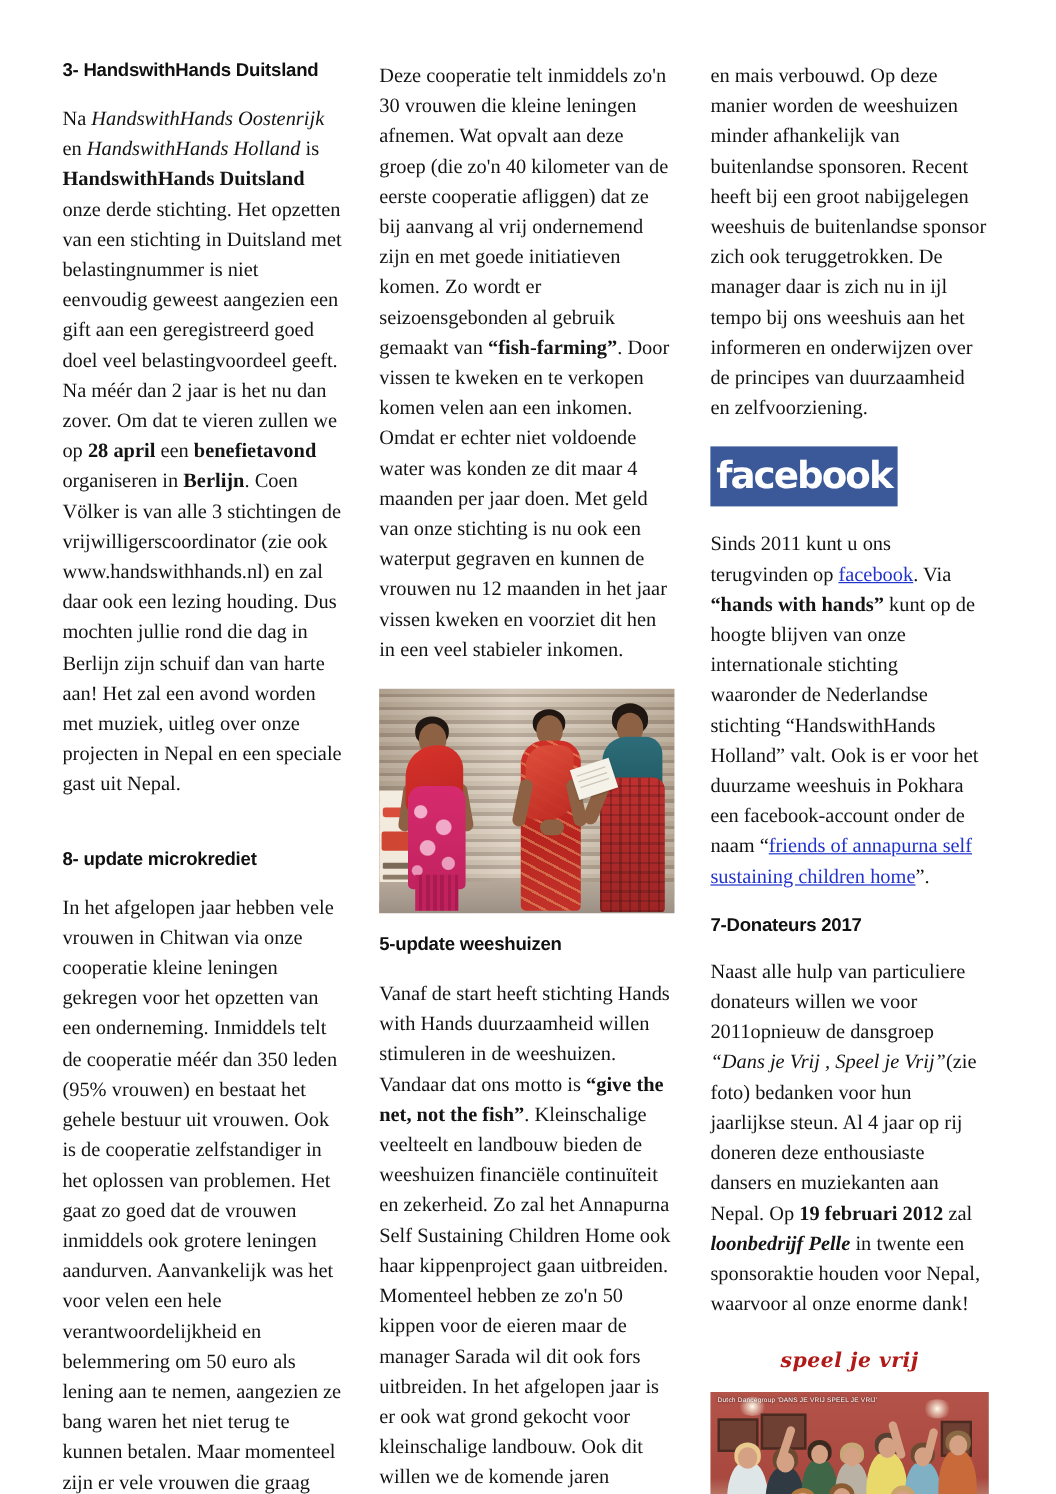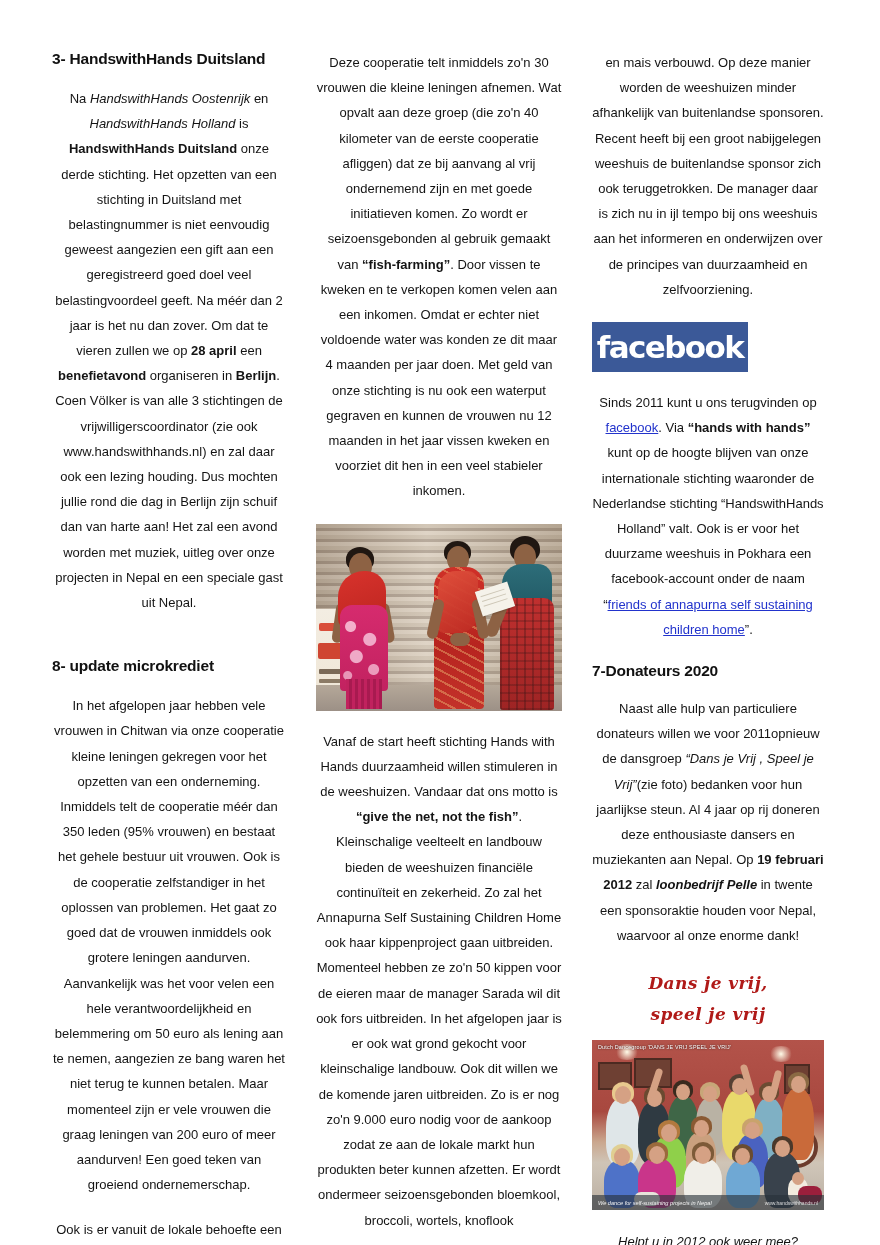--- a/index.html
+++ b/index.html
@@ -34,25 +34,26 @@
   h2.section-title {
     font-size: 15.5px;
     font-weight: bold;
     margin: 0 0 18px 0;
     letter-spacing: -0.2px;
     color: #111;
   }
   h2.section-title.tight { margin-bottom: 16px; }
 
   p.body {
-    font-size: 13px;
+    font-size: 17px;
     line-height: 25.2px;
     margin: 0 0 20px 0;
-    text-align: center;
+    text-align: left;
     color: #141414;
+    font-family: Liberation Serif, serif;
   }
   p.body:last-child { margin-bottom: 0; }
 
   .it { font-style: italic; }
   .bd { font-weight: bold; }
   .bdit { font-weight: bold; font-style: italic; }
 
   p.caption {
     font-size: 12.6px;
     line-height: 23px;
@@ -318,40 +319,40 @@
           <div class="w-head"></div>
         <div class="teal"></div>
           <div class="dress"></div>
         <div class="arm"></div>
           <div class="paper"></div>
       </div>
     </div>
 
     <div class="spacer-sm"></div>
 
+    <h2 class="section-title">5-update weeshuizen</h2>
 
     <p class="body"><span>Vanaf de start heeft stichting Hands with Hands duurzaamheid willen stimuleren in de weeshuizen. Vandaar dat ons motto is </span><span class="bd">“give the net, not the fish”</span><span>. Kleinschalige veelteelt en landbouw bieden de weeshuizen financiële continuïteit en zekerheid. Zo zal het Annapurna Self Sustaining Children Home ook haar kippenproject gaan uitbreiden. Momenteel hebben ze zo'n 50 kippen voor de eieren maar de manager Sarada wil dit ook fors uitbreiden. In het afgelopen jaar is er ook wat grond gekocht voor kleinschalige landbouw. Ook dit willen we de komende jaren uitbreiden. Zo is er nog zo'n 9.000 euro nodig voor de aankoop zodat ze aan de lokale markt hun produkten beter kunnen afzetten. Er wordt ondermeer seizoensgebonden bloemkool, broccoli, wortels, knoflook</span></p>
   </div>
 
   <div class="col c3">
 
     <p class="body">en mais verbouwd. Op deze manier worden de weeshuizen minder afhankelijk van buitenlandse sponsoren. Recent heeft bij een groot nabijgelegen weeshuis de buitenlandse sponsor zich ook teruggetrokken. De manager daar is zich nu in ijl tempo bij ons weeshuis aan het informeren en onderwijzen over de principes van duurzaamheid en zelfvoorziening.</p>
 
     <div class="fb-logo" style="background:#3b5998;">
       <span class="word">facebook</span>
     </div>
 
     <p class="body"><span>Sinds 2011 kunt u ons terugvinden op </span><a class="link" href="#">facebook</a><span>. Via </span><span class="bd">“hands with hands”</span><span> kunt op de hoogte blijven van onze internationale stichting waaronder de Nederlandse stichting “HandswithHands Holland” valt. Ook is er voor het duurzame weeshuis in Pokhara een facebook-account onder de naam “</span><a class="link" href="#">friends of annapurna self sustaining children home</a><span>”.</span></p>
 
-    <h2 class="section-title tight">7-Donateurs 2020</h2>
+    <h2 class="section-title tight">7-Donateurs 2017</h2>
 
     <p class="body"><span>Naast alle hulp van particuliere donateurs willen we voor 2011opnieuw de dansgroep </span><span class="it">“Dans je Vrij , Speel je Vrij”</span><span>(zie foto) bedanken voor hun jaarlijkse steun. Al 4 jaar op rij doneren deze enthousiaste dansers en muziekanten aan Nepal. Op </span><span class="bd">19 februari 2012</span><span> zal </span><span class="bdit">loonbedrijf Pelle</span><span> in twente een sponsoraktie houden voor Nepal, waarvoor al onze enorme dank!</span></p>
 
     <div class="script">
-      <div>Dans je vrij,</div>
       <div>speel je vrij</div>
     </div>
 
     <div class="photo2">
       <div class="p2-wall"></div>
       <div class="p2-light1"></div>
       <div class="p2-light2"></div>
       <div class="p2-frame f1"></div>
       <div class="p2-frame f2"></div>
       <div class="p2-frame f3"></div>

